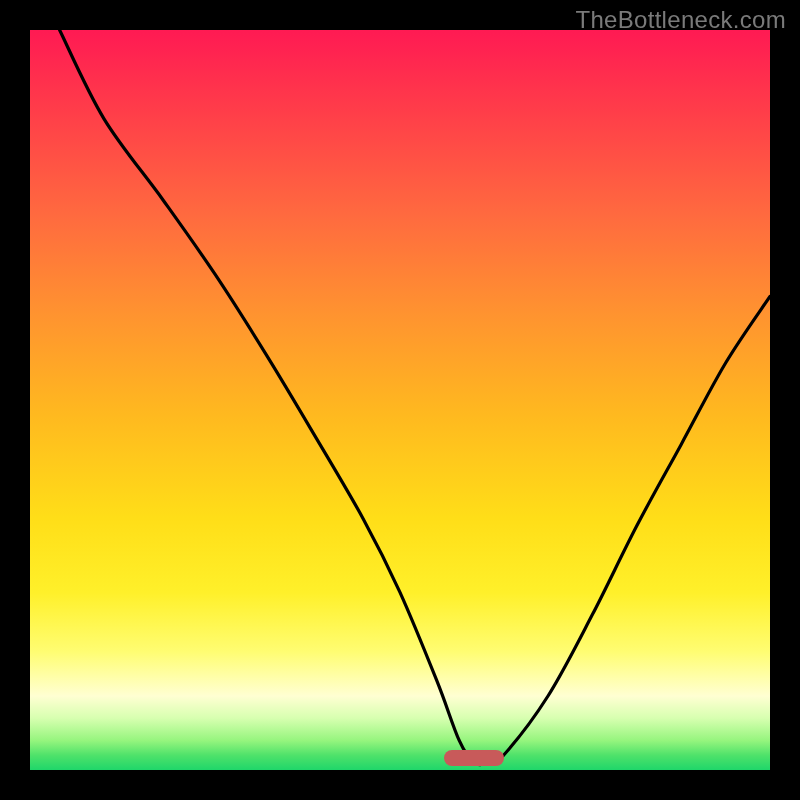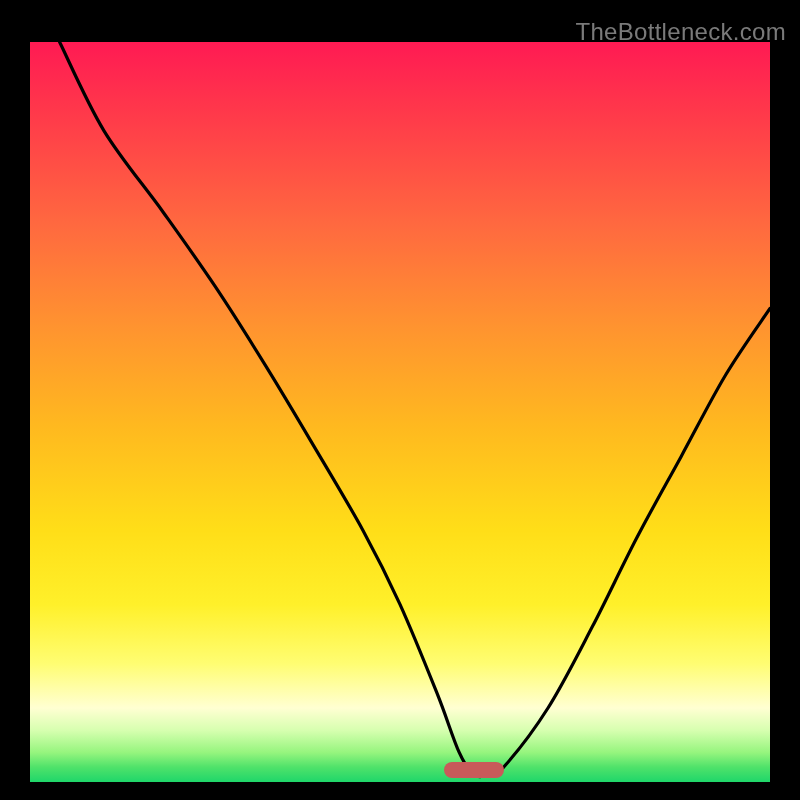--- a/index.html
+++ b/index.html
@@ -7,21 +7,21 @@
     padding: 0;
     width: 800px;
     height: 800px;
     background: #000;
     overflow: hidden;
     font-family: Arial, Helvetica, sans-serif;
   }
   .frame {
     position: absolute;
     left: 0;
-    top: 12px;
+    top: 0;
     width: 800px;
     height: 607px;
     box-sizing: border-box;
   }
   
   .plot-area {
     position: absolute;
     left: 30px;
     top: 30px;
     width: 740px;

